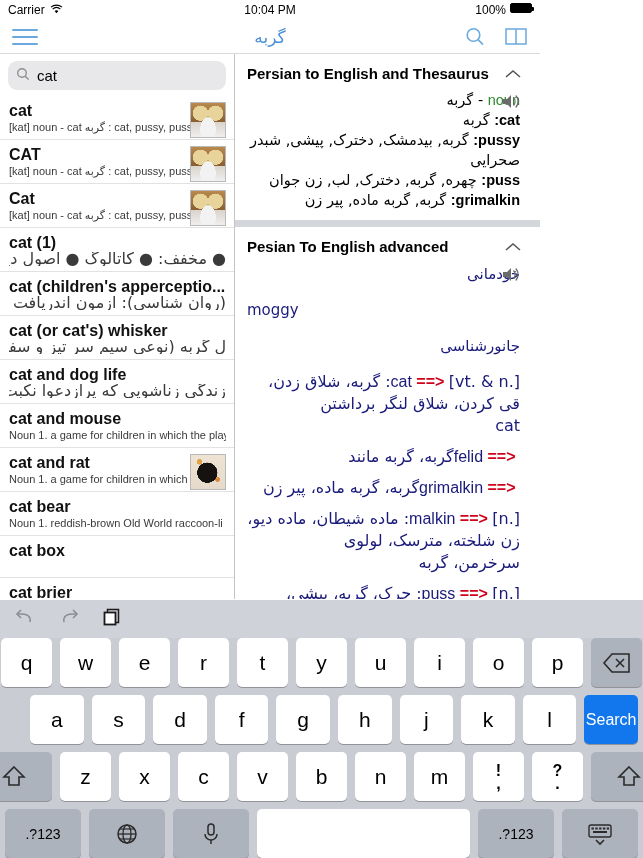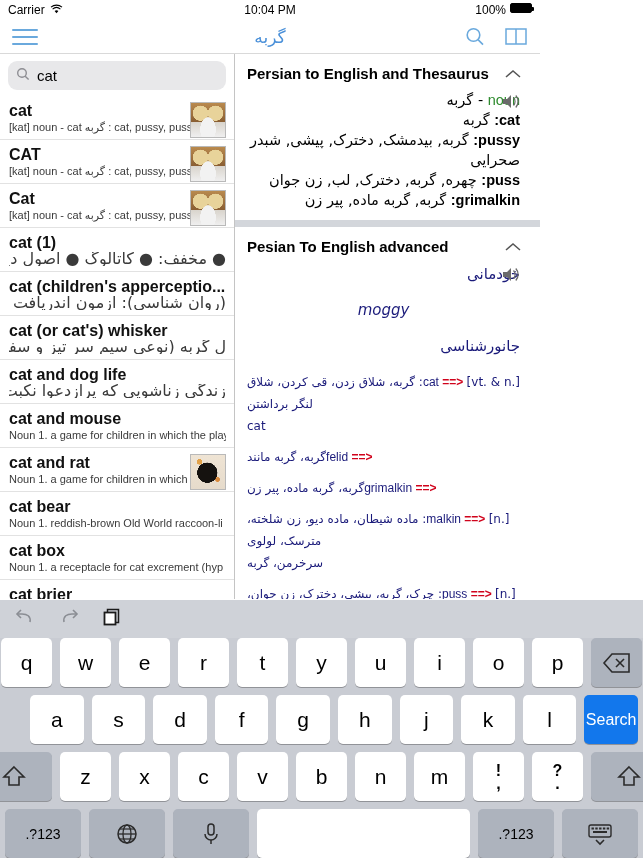--- a/index.html
+++ b/index.html
@@ -97,29 +97,29 @@
   .entry-row { position:relative; }
   .speaker { position:absolute; right:-2px; top:2px; cursor:pointer; }
   .ln {
     font-size:14.5px; line-height:20px; color:#000;
     font-family:"DejaVu Sans", sans-serif;
   }
   .pos { color:#2e8b2e; font-family:"Liberation Sans", sans-serif; }
   .en { font-weight:bold; font-family:"Liberation Sans", sans-serif; }
   .rtl { direction:rtl; unicode-bidi:isolate; }
 
-  .adv-line { font-size:12px; line-height:22px; color:#1a1a7a;
+  .adv-line { font-size:16px; line-height:22px; color:#1a1a7a;
               font-family:"DejaVu Sans", sans-serif; margin-bottom:9px;
-              direction:rtl; text-align:left;}
+              direction:rtl; text-align:right;}
   .adv-line .lat { font-family:"Liberation Sans", sans-serif; direction:ltr; unicode-bidi:embed;}
   .arrow { color:#d0021b; font-family:"Liberation Sans", sans-serif; font-weight:bold;}
   .adv-plain { font-size:15px; line-height:22px; color:#1a1a7a;
                font-family:"DejaVu Sans", sans-serif; margin-bottom:14px; }
   .adv-plain.rtlp { direction:rtl; text-align:right; }
-  .adv-plain.ltrp { direction:ltr; text-align:center;font-style:italic; }
+  .adv-plain.ltrp { direction:ltr; text-align:left; }
 
   
   .keyboard { position:absolute; left:0; bottom:0; width:643px; height:258px;
               background:#c9ccd3; }
   .kbtoolbar { height:38px; display:flex; align-items:center; gap:22px; padding:0 14px;
                background:#cfd2d8; }
   .kbrow { display:flex; justify-content:center; gap:8px; padding:0 5px; margin-bottom:8px; }
   .key {
     background:#fff; border-radius:5px; height:49px; min-width:51px; flex:1;
     display:flex; align-items:center; justify-content:center;
@@ -238,21 +238,20 @@
             <div class="res-term">cat and rat</div>
             <div class="res-def">Noun 1. a game for children in which</div>
             <div class="thumb hasimg-blackcat"></div>
           </div>
           <div class="res">
             <div class="res-term">cat bear</div>
             <div class="res-def">Noun 1. reddish-brown Old World raccoon-li</div>
           </div>
           <div class="res">
             <div class="res-term">cat box</div>
-            <div class="res-def">Noun 1. a receptacle for cat excrement  (hyp</div>
           </div>
           <div class="res">
             <div class="res-term">cat brier</div>
           </div>
         </div>
     </div>
 
     <div class="right-pane">
 
       <div class="card">

